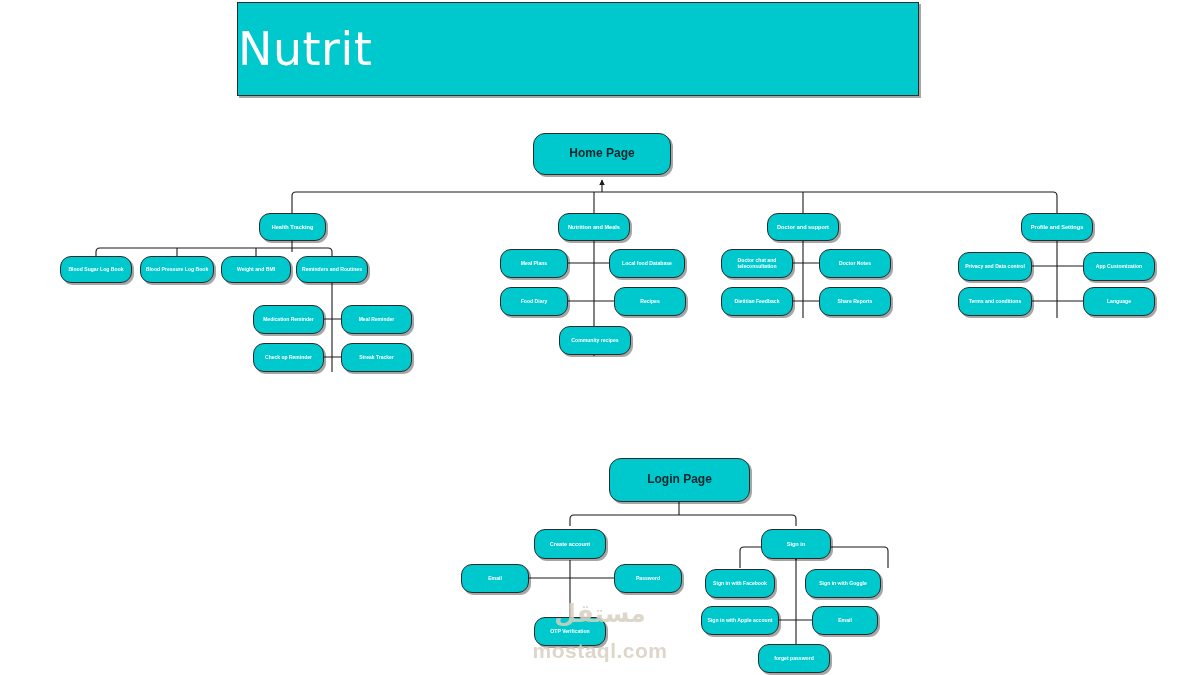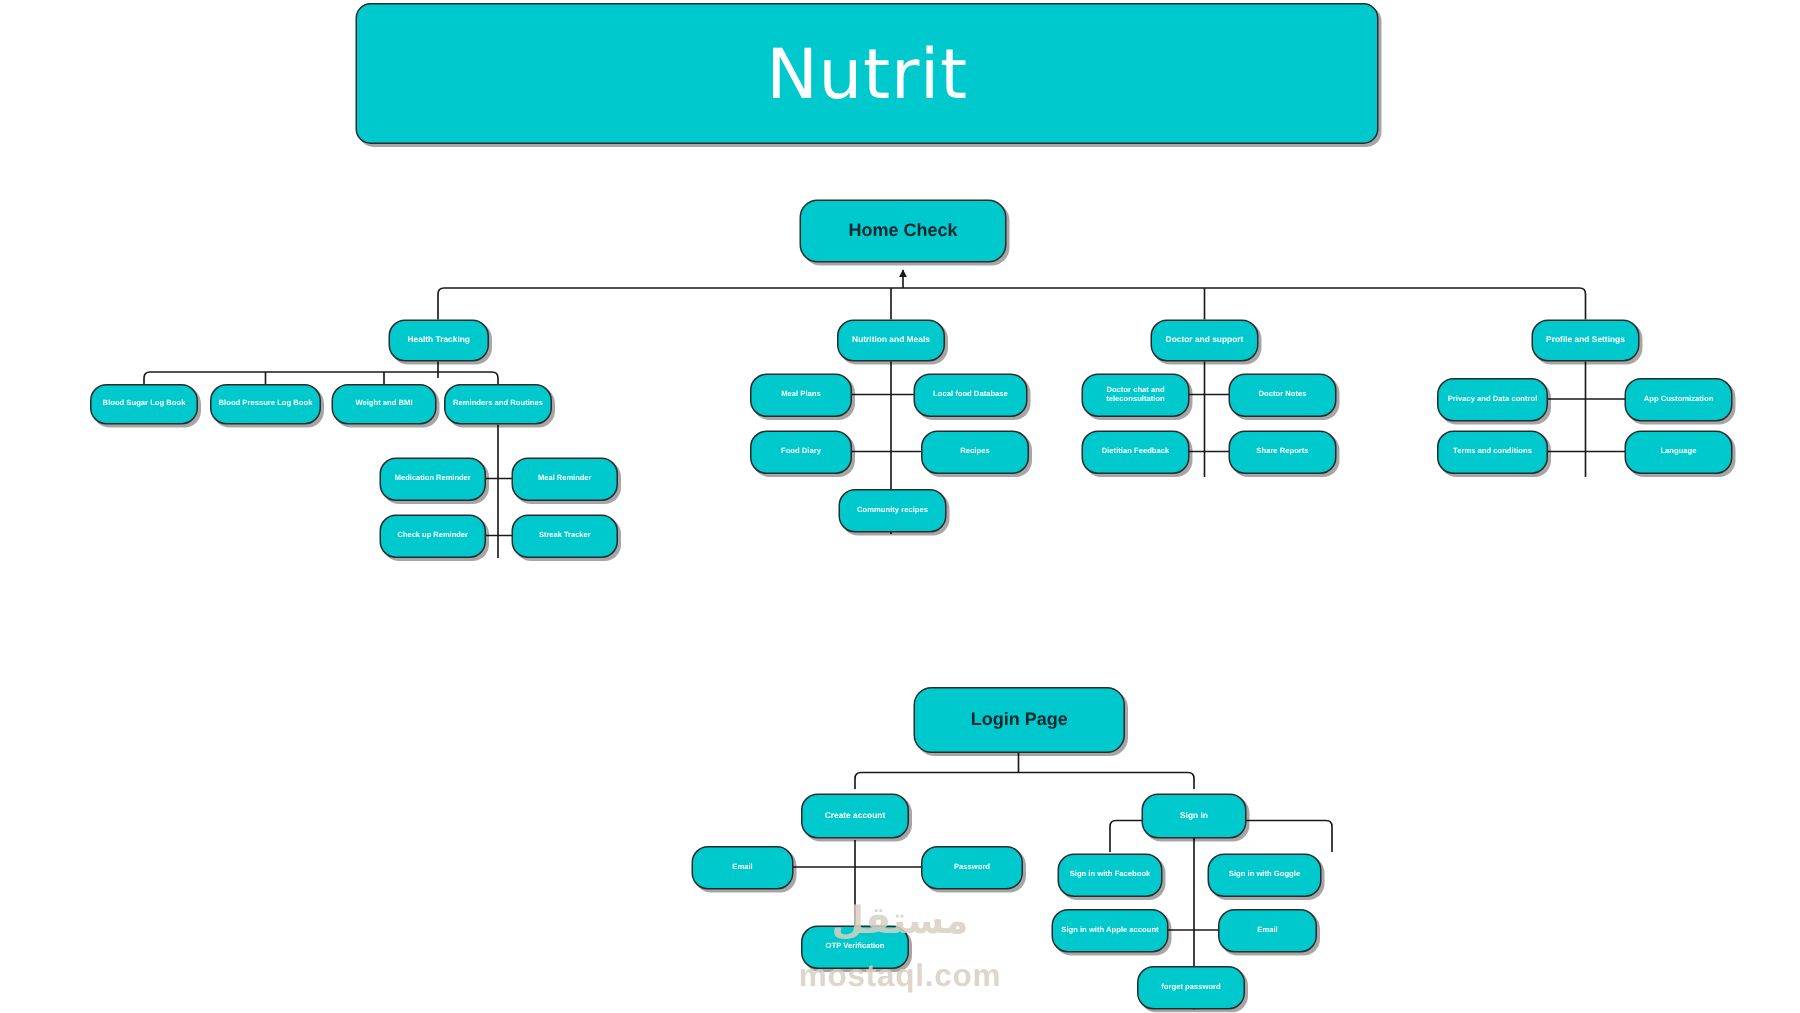--- a/index.html
+++ b/index.html
@@ -9,23 +9,23 @@
     background:#ffffff;
     font-family:"Liberation Sans","DejaVu Sans",sans-serif;
     overflow:hidden;
   }
   #canvas{position:absolute;left:0;top:0;width:1200px;height:675px;}
   svg.wires{position:absolute;left:0;top:0;width:1200px;height:675px;pointer-events:none;}
 
   
   .banner{
     position:absolute;left:237px;top:2px;width:680px;height:92px;
-    background:#00c9ce;border:1px solid #2b2b2b;border-radius:10px;
+    background:#00c9ce;border:1px solid #2b2b2b;border-radius:0;
     box-shadow:2px 2px 0 rgba(0,0,0,.35);
-    display:flex;align-items:center;justify-content:center;
+    display:flex;align-items:center;justify-content:flex-start;
   }
   .banner span{
     color:#ffffff;font-size:46px;font-weight:400;letter-spacing:.5px;
     font-family:"DejaVu Sans","Liberation Sans",sans-serif;
   }
 
   
   .node{
     position:absolute;background:#00c9ce;border:1px solid #2b2b2b;
     box-shadow:2px 2px 0 rgba(0,0,0,.35);
@@ -99,21 +99,21 @@
       <path d="M740,568 L740,551 Q740,547 744,547 L884,547 Q888,547 888,551 L888,568"></path>
       <path d="M796,547 L796,673"></path>
       <path d="M740,620 L852,620"></path>
     </g>
   </svg>
 
   <div class="banner">
     <span>Nutrit</span>
   </div>
 
-  <div class="node root" style="left:533px;top:133px;width:138px;height:42px;">Home Check</div>
+  <div class="node root" style="left:533px;top:133px;width:138px;height:42px;">Home Page</div>
 
   <div class="node lg" style="left:259px;top:213px;width:67px;height:28px;">Health Tracking</div>
   <div class="node lg" style="left:558px;top:213px;width:72px;height:28px;">Nutrition and Meals</div>
   <div class="node lg" style="left:767px;top:213px;width:72px;height:28px;">Doctor and support</div>
   <div class="node lg" style="left:1021px;top:213px;width:72px;height:28px;">Profile and Settings</div>
 
   <div class="node lvl3" style="left:60px;top:256px;width:72px;height:27px;">Blood Sugar Log Book</div>
   <div class="node lvl3" style="left:140px;top:256px;width:74px;height:27px;">Blood Pressure Log Book</div>
   <div class="node lvl3" style="left:221px;top:256px;width:70px;height:27px;">Weight and BMI</div>
   <div class="node lvl3" style="left:296px;top:256px;width:72px;height:27px;">Reminders and Routines</div>

